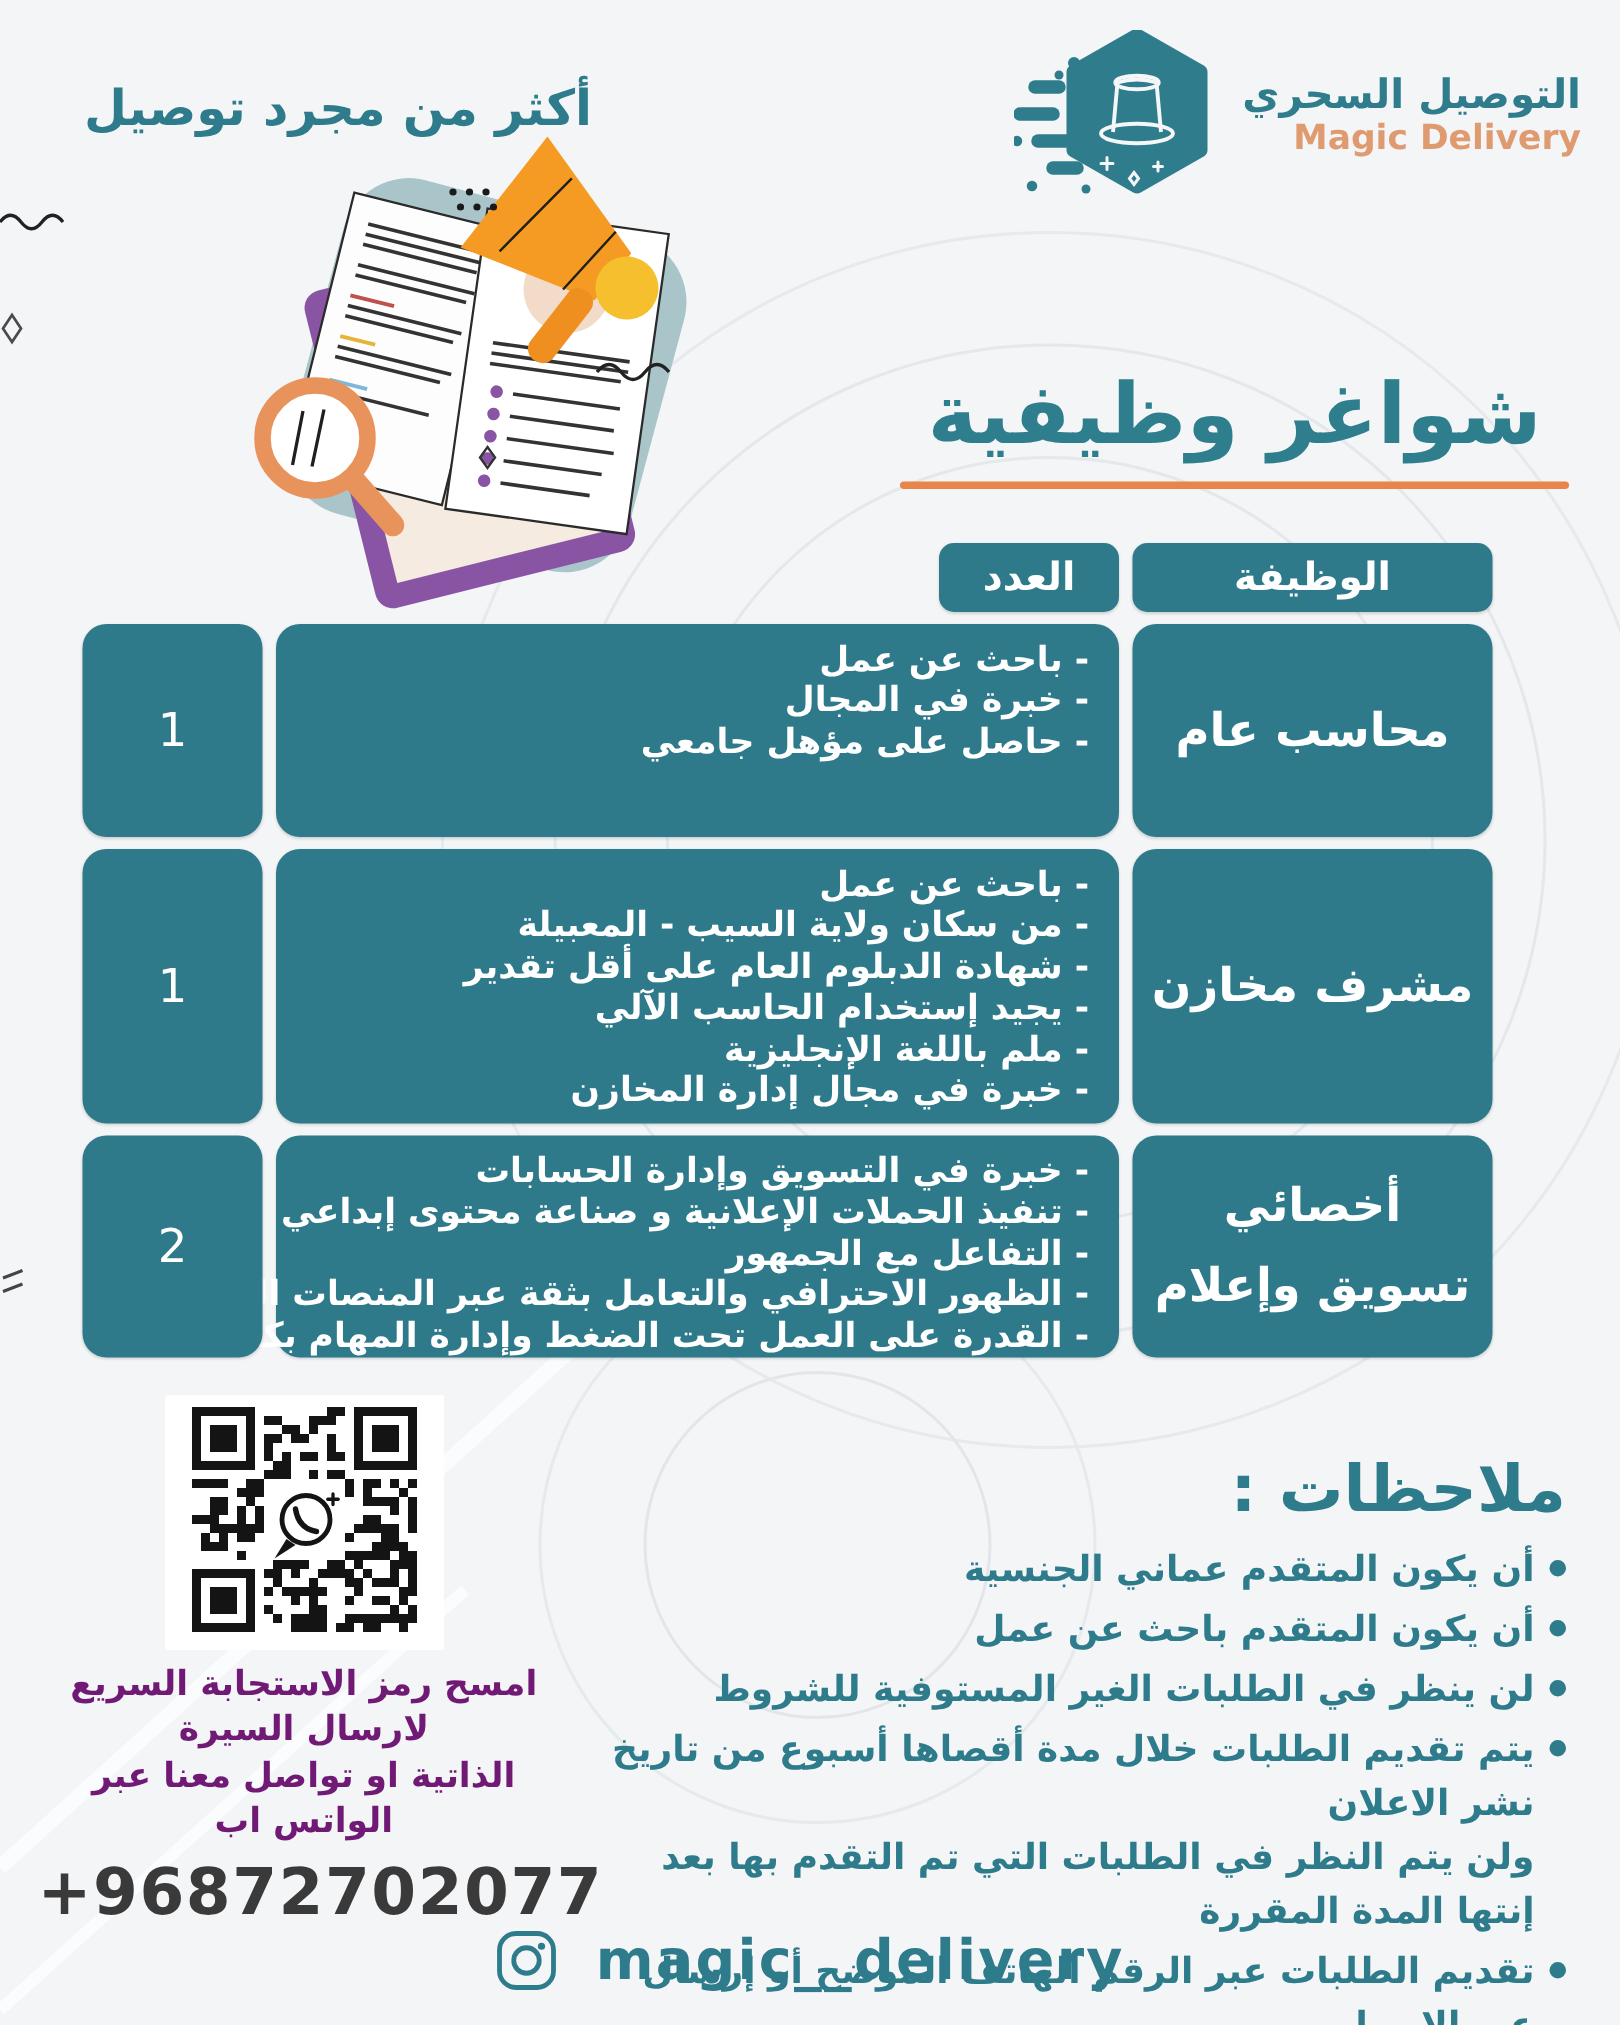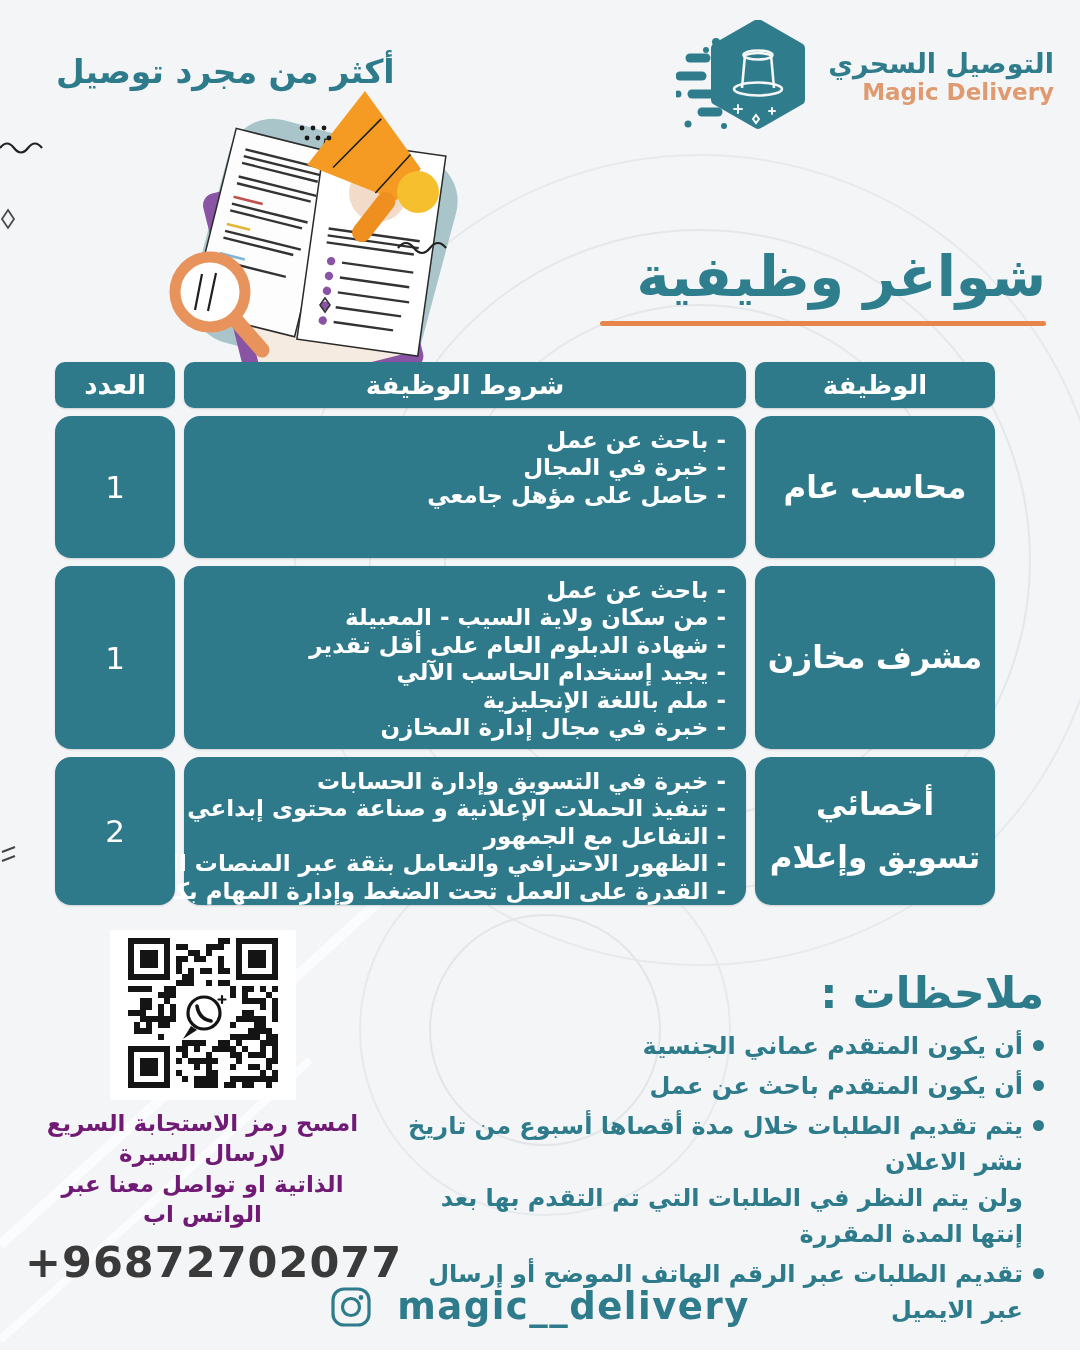--- a/index.html
+++ b/index.html
@@ -12,21 +12,21 @@
   .bg-decor{position:absolute;inset:0;z-index:0;}
 
   
   .tagline{left:56px;top:52px;font-size:33px;font-weight:bold;color:#2e7b8b;direction:rtl;z-index:3;}
   .logo{right:26px;top:20px;display:flex;align-items:center;gap:20px;z-index:3;}
   .logo-text{text-align:right;line-height:1.15;}
   .logo-ar{font-size:27px;font-weight:bold;color:#2f7d8c;direction:rtl;}
   .logo-en{font-size:23px;color:#e09a70;font-weight:600;}
 
   
-  .title-wrap{top:244px;right:34px;width:446px;text-align:right;z-index:3;}
+  .title-wrap{top:244px;right:34px;width:446px;text-align:center;z-index:3;}
   .title{font-size:56px;font-weight:bold;color:#2e7e8e;direction:rtl;margin:0;}
   .title-underline{margin-top:12px;height:5px;background:#e8854a;border-radius:3px;}
 
   
   .vtable{left:55px;top:362px;width:940px;direction:rtl;display:flex;flex-direction:column;gap:8px;z-index:3;}
   .trow{display:flex;gap:9px;}
   .cell{background:#2e7a8a;color:#fff;border-radius:16px;box-shadow:0 1px 2px rgba(0,0,0,.15);box-sizing:border-box;}
   .th{border-radius:10px;height:46px;display:flex;align-items:center;justify-content:center;font-size:26px;font-weight:bold;}
   .col-pos{width:240px;}
   .col-req{width:562px;}
@@ -180,21 +180,20 @@
   </svg>
 
   <div class="abs title-wrap">
     <h1 class="title">شواغر وظيفية</h1>
     <div class="title-underline"></div>
   </div>
 
   <div class="abs vtable">
     <div class="trow">
       <div class="cell th col-pos">الوظيفة</div>
-      <div class="cell th col-req">شروط الوظيفة</div>
       <div class="cell th col-num">العدد</div>
     </div>
 
     <div class="trow r1">
       <div class="cell cell-pos col-pos r1">محاسب عام</div>
       <div class="cell cell-req col-req r1">
         <div class="rline">- باحث عن عمل</div>
         <div class="rline">- خبرة في المجال</div>
         <div class="rline">- حاصل على مؤهل جامعي</div>
       </div>
@@ -252,20 +251,24 @@
     <div class="note-item">
       <span class="dot"></span>
       <span class="note-text">أن يكون المتقدم عماني الجنسية</span>
     </div>
     <div class="note-item">
       <span class="dot"></span>
       <span class="note-text">أن يكون المتقدم باحث عن عمل</span>
     </div>
     <div class="note-item">
       <span class="dot"></span>
+      <span class="note-text">لن ينظر في الطلبات الغير المستوفية للشروط</span>
+    </div>
+    <div class="note-item">
+      <span class="dot"></span>
       <span class="note-text">يتم تقديم الطلبات خلال مدة أقصاها أسبوع من تاريخ نشر الاعلان</span>
     </div>
     <div class="note-cont">ولن يتم النظر في الطلبات التي تم التقدم بها بعد إنتها المدة المقررة</div>
     <div class="note-item">
       <span class="dot"></span>
       <span class="note-text">تقديم الطلبات عبر الرقم الهاتف الموضح أو إرسال عبر الايميل</span>
     </div>
 
   </div>
 

